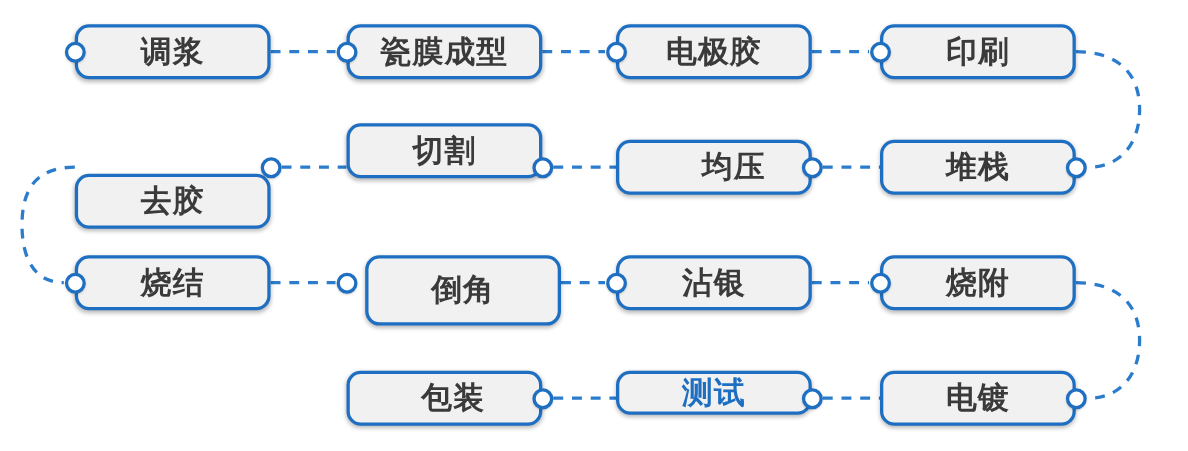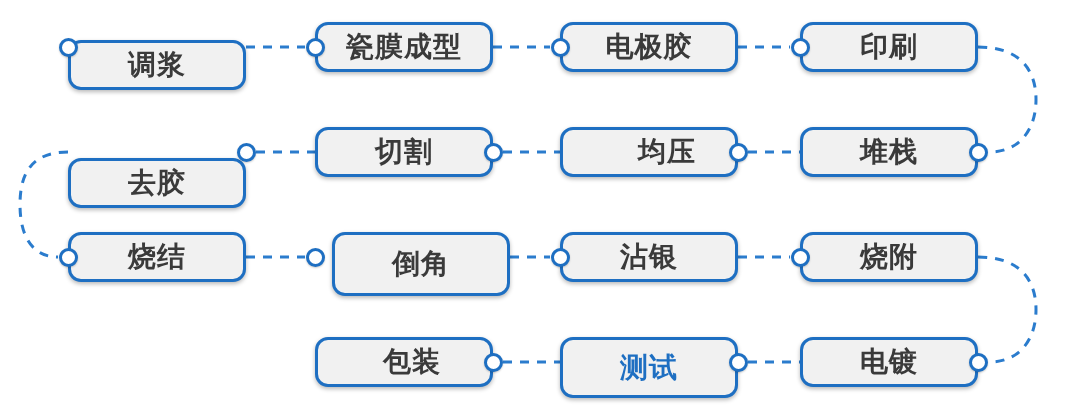--- a/index.html
+++ b/index.html
@@ -55,41 +55,41 @@
       <path d="M 256 152 L 315 152" fill="none" stroke="#2b7ccd" stroke-width="3" stroke-dasharray="9 8"></path>
       <path d="M 68 152 C 32 152 20 173 20 204.5 C 20 236 32 257 58 257" fill="none" stroke="#2b7ccd" stroke-width="3" stroke-dasharray="9 8"></path>
       <path d="M 246 257 L 305 257" fill="none" stroke="#2b7ccd" stroke-width="3" stroke-dasharray="9 8"></path>
       <path d="M 493 257 L 550 257" fill="none" stroke="#2b7ccd" stroke-width="3" stroke-dasharray="9 8"></path>
       <path d="M 738 257 L 790 257" fill="none" stroke="#2b7ccd" stroke-width="3" stroke-dasharray="9 8"></path>
       <path d="M 978 257 C 1018 257 1036 278 1036 309.5 C 1036 341 1018 362 990 362" fill="none" stroke="#2b7ccd" stroke-width="3" stroke-dasharray="9 8"></path>
       <path d="M 748 362 L 800 362" fill="none" stroke="#2b7ccd" stroke-width="3" stroke-dasharray="9 8"></path>
       <path d="M 503 362 L 560 362" fill="none" stroke="#2b7ccd" stroke-width="3" stroke-dasharray="9 8"></path>
     </svg>
   <div id="nodes">
-      <div class="node" style="left: 68px; top: 40px; width: 178px; height: 50px;">
+      <div class="node" style="left: 68px; top: 22px; width: 178px; height: 50px;">
         <span class="node-label">调浆</span>
       </div>
       <div class="port" style="left: 58.5px; top: 37.5px;"></div>
       <div class="node" style="left: 315px; top: 22px; width: 178px; height: 50px;">
         <span class="node-label">瓷膜成型</span>
       </div>
       <div class="port" style="left: 305.5px; top: 37.5px;"></div>
       <div class="node" style="left: 560px; top: 22px; width: 178px; height: 50px; align-items: center;">
         <span class="node-label">电极胶</span>
       </div>
       <div class="port" style="left: 550.5px; top: 37.5px;"></div>
       <div class="node" style="left: 800px; top: 22px; width: 178px; height: 50px;">
         <span class="node-label">印刷</span>
       </div>
       <div class="port" style="left: 790.5px; top: 37.5px;"></div>
       <div class="node" style="left: 68px; top: 127px; width: 178px; height: 50px; margin-top: 31px;">
         <span class="node-label">去胶</span>
       </div>
       <div class="port" style="left: 236.5px; top: 142.5px;"></div>
-      <div class="node" style="left: 315px; top: 127px; width: 178px; height: 50px;">
+      <div class="node" style="left: 315px; top: 112px; width: 178px; height: 50px;">
         <span class="node-label">切割</span>
       </div>
       <div class="port" style="left: 483.5px; top: 142.5px;"></div>
       <div class="node" style="left: 560px; top: 127px; width: 178px; height: 50px; padding-left: 36px;">
         <span class="node-label">均压</span>
       </div>
       <div class="port" style="left: 728.5px; top: 142.5px;"></div>
       <div class="node" style="left: 800px; top: 127px; width: 178px; height: 50px;">
         <span class="node-label">堆栈</span>
       </div>
@@ -107,21 +107,21 @@
       </div>
       <div class="port" style="left: 550.5px; top: 247.5px;"></div>
       <div class="node" style="left: 800px; top: 232px; width: 178px; height: 50px; align-items: center;">
         <span class="node-label">烧附</span>
       </div>
       <div class="port" style="left: 790.5px; top: 247.5px;"></div>
       <div class="node" style="left: 315px; top: 337px; width: 178px; height: 50px; padding-left: 16px;">
         <span class="node-label">包装</span>
       </div>
       <div class="port" style="left: 483.5px; top: 352.5px;"></div>
-      <div class="node" style="left: 560px; top: 337px; width: 178px; height: 61px; align-items: center;">
+      <div class="node" style="left: 560px; top: 337px; width: 178px; height: 40px; align-items: center;">
         <span class="node-label highlight">测试</span>
       </div>
       <div class="port" style="left: 728.5px; top: 352.5px;"></div>
       <div class="node" style="left: 800px; top: 337px; width: 178px; height: 50px; text-align: center;">
         <span class="node-label">电镀</span>
       </div>
       <div class="port" style="left: 968.5px; top: 352.5px;"></div>
     </div>
 </div>
 

